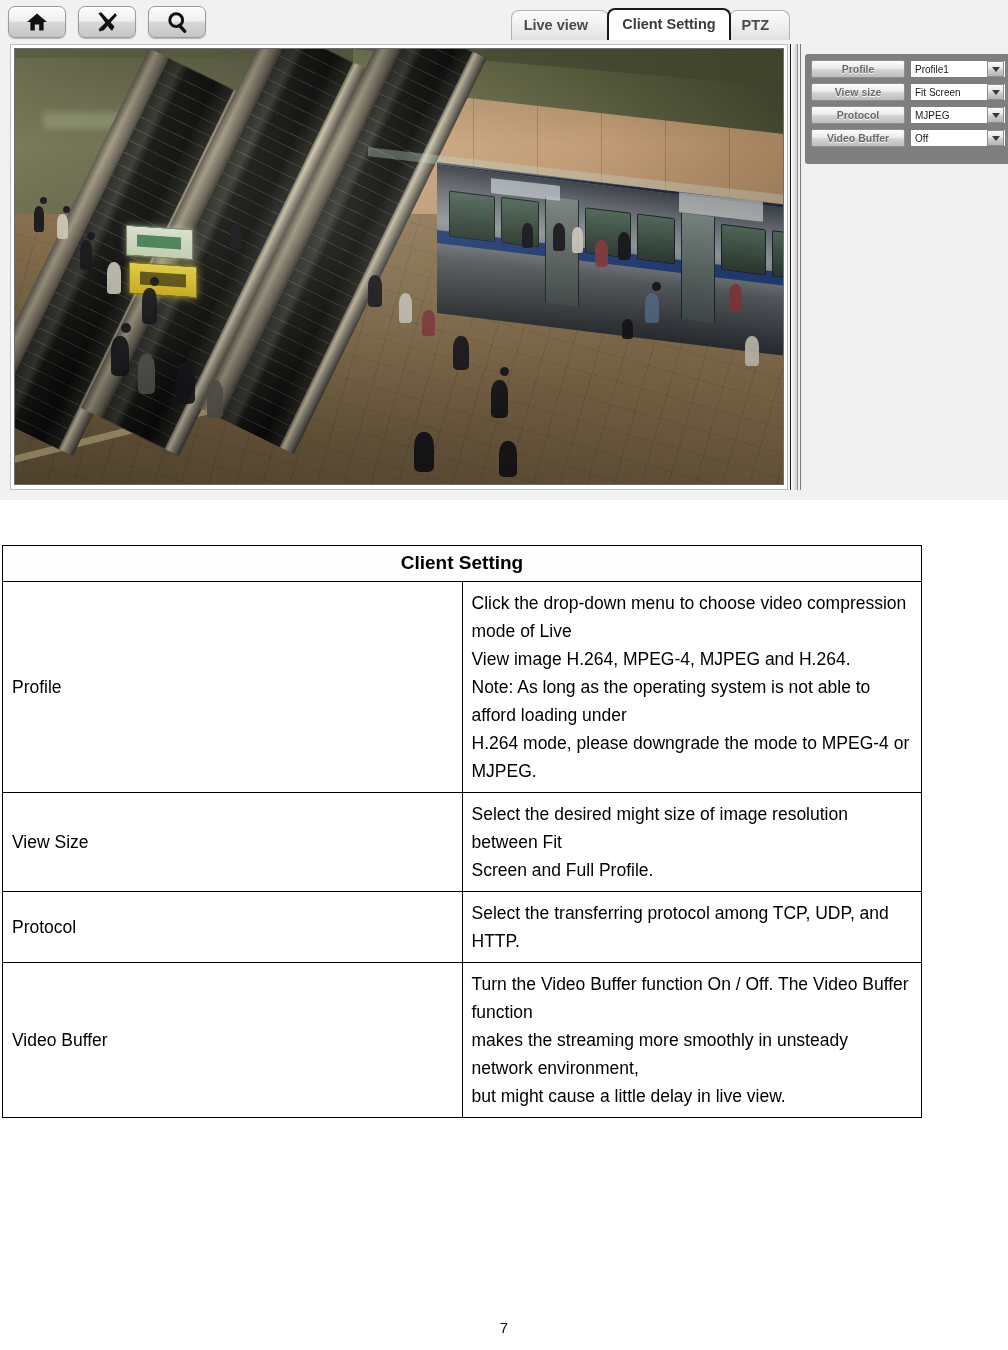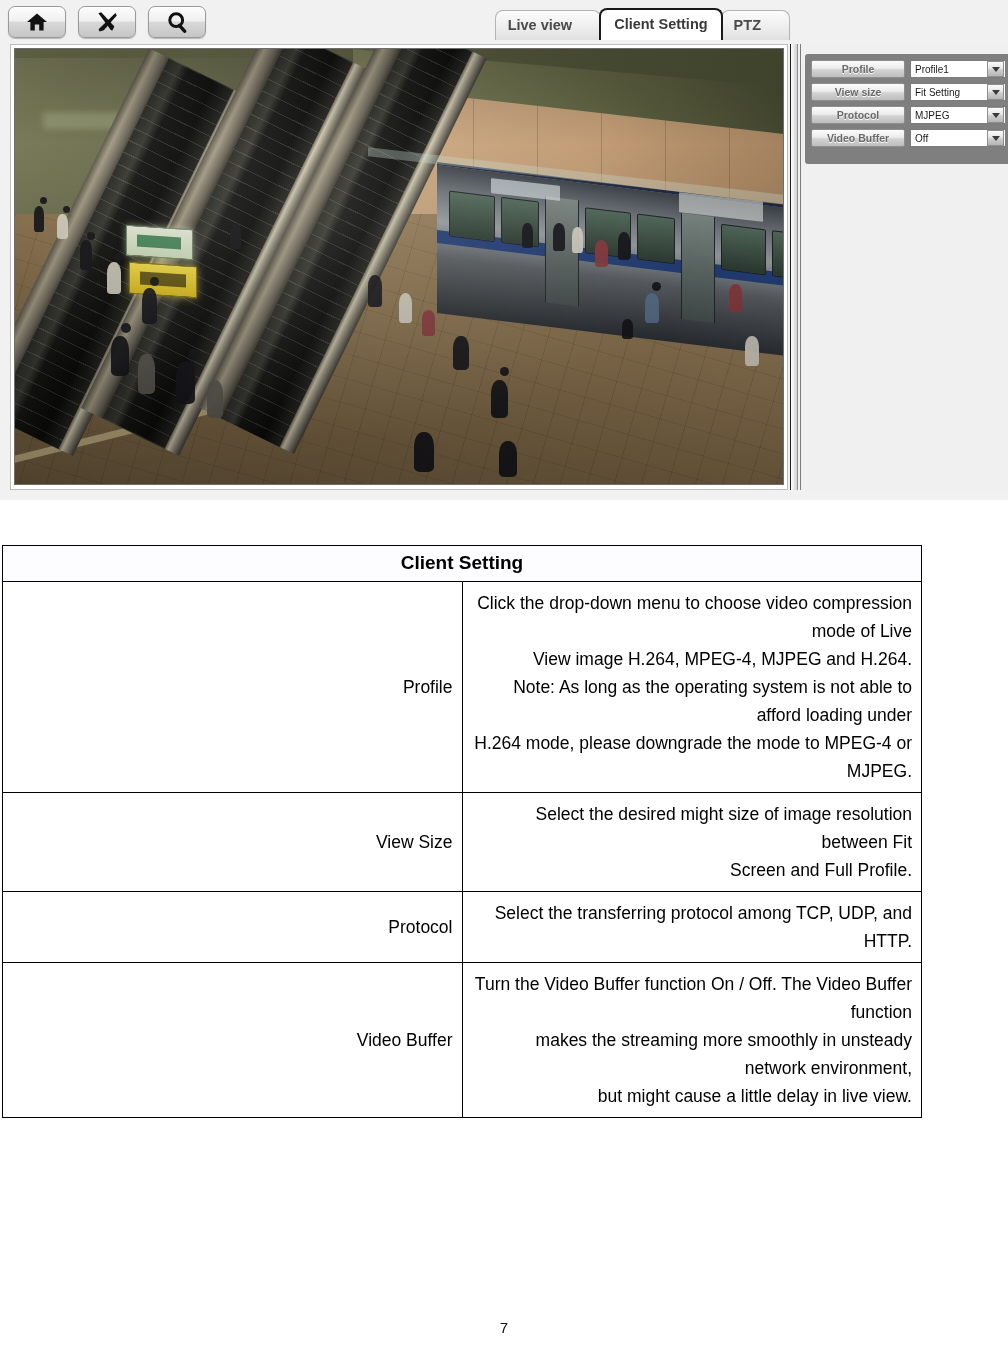--- a/index.html
+++ b/index.html
@@ -51,21 +51,21 @@
     right: 218px;
     top: 8px;
     display: flex;
     align-items: flex-end;
     height: 32px;
   }
   .tab {
     font-size: 14.5px;
     font-weight: bold;
     color: #4a4a4a;
-    padding: 5px 28px 6px 12px;
+    padding: 5px 20px 6px 12px;
     background: linear-gradient(to bottom, #fcfcfc 0%, #ededed 60%, #e0e0e0 100%);
     border: 1px solid #b4b4b4;
     border-bottom: none;
     border-radius: 8px 8px 0 0;
     line-height: 18px;
     position: relative;
     white-space: nowrap;
   }
   .tab.active {
     background: #ffffff;
@@ -323,21 +323,21 @@
     border-collapse: collapse;
     table-layout: fixed;
   }
   .desc-table td, .desc-table th {
     border: 1.5px solid #000;
     padding: 7px 9px;
     vertical-align: middle;
     font-size: 17.5px;
     line-height: 28px;
     font-weight: normal;
-    text-align: right;
+    text-align: left;
   }
   .desc-table .th-main {
     text-align:center;
     font-weight: bold;
     font-size: 19px;
     background: #fdfdff;
     padding: 6px 0 7px 0;
     line-height: 22px;
   }
   .col-term { width: 152px; }
@@ -497,21 +497,21 @@
           <span class="set-value">Profile1</span>
           <span class="set-arrow">
               <i></i>
             </span>
         </div>
       </div>
 
       <div class="set-row">
         <div class="set-label">View size</div>
         <div class="set-select">
-          <span class="set-value">Fit Setting</span>
+          <span class="set-value">Fit Screen</span>
           <span class="set-arrow">
               <i></i>
             </span>
         </div>
       </div>
 
       <div class="set-row">
         <div class="set-label">Protocol</div>
         <div class="set-select">
           <span class="set-value">MJPEG</span>

